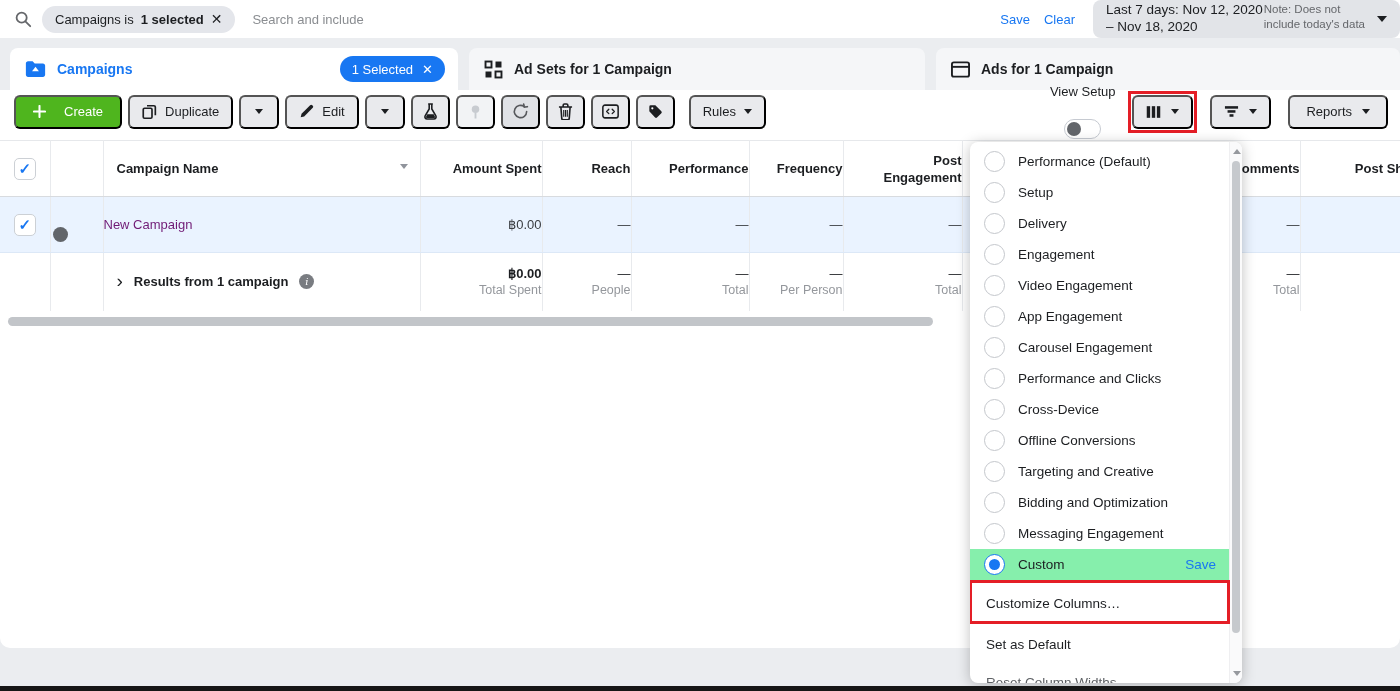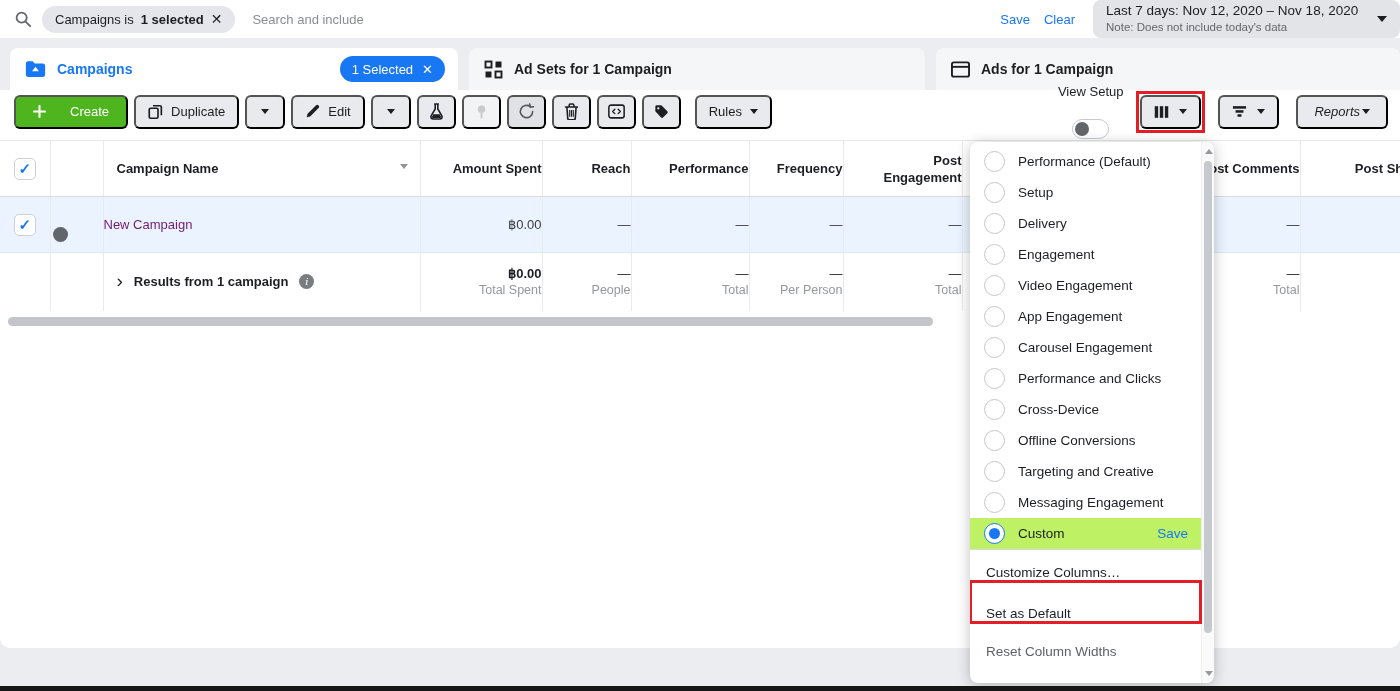--- a/index.html
+++ b/index.html
@@ -10,21 +10,21 @@
   .topbar { position:absolute; top:0; left:0; width:1400px; height:38px; background:#fff; display:flex; align-items:center; z-index:3; }
   .search-ic { margin-left:14px; display:flex; }
   .chip { margin-left:10px; background:#E4E6EB; border-radius:15px; height:27px; display:flex; align-items:center; padding:0 13px; gap:7px; cursor:pointer; }
   .chip .bold { font-weight:bold; }
   .chip .x { font-size:14px; line-height:1; }
   .search-ph { margin-left:17px; color:#8A8D91; }
   .topbar-right { margin-left:auto; display:flex; align-items:center; }
   .blue-link { color:#1877F2; cursor:pointer; }
   .mr14 { margin-right:14px; } .mr18 { margin-right:18px; }
   .datebox { width:307px; height:38px; background:#E2E4E8; border-radius:8px; display:flex; align-items:center; padding:0 13px; cursor:pointer; }
-  .datebox .texts { display:flex; flex-direction:column; line-height:1.25; }
+  .datebox .texts { display:flex; flex-direction:row; line-height:1.25; }
   .date-title { font-size:13.5px; }
   .date-note { font-size:11.5px; color:#65676B; }
   .tri { width:0; height:0; border-left:5px solid transparent; border-right:5px solid transparent; border-top:6px solid #1C1E21; flex:none; }
   .datebox .tri { margin-left:auto; }
 
   
   .tabrow { position:absolute; top:38px; left:0; width:1400px; height:52px; display:flex; align-items:flex-end; padding-left:10px; gap:11px; }
   .tab { height:42px; border-radius:8px 8px 0 0; display:flex; align-items:center; font-size:14px; font-weight:bold; cursor:pointer; }
   .tab-campaigns { background:#fff; width:448px; color:#1877F2; }
   .tab-inactive { background:#F5F6F8; color:#1C1E21; }
@@ -37,21 +37,21 @@
   
   .main { position:absolute; top:90px; left:0; width:1400px; height:558px; background:#fff; border-radius:0 0 10px 10px; z-index:2; }
 
   
   .toolbar { height:43px; display:flex; align-items:center; padding:0 12px 0 14px; gap:6px; }
   .btn { height:34px; background:#E9EAED; border-radius:6px; display:inline-flex; align-items:center; justify-content:center; gap:8px; padding:0 12px; font-size:13px; color:#1C1E21; cursor:pointer; white-space:nowrap; }
   .btn-ic { width:39px; padding:0; }
   .btn-caret { width:40px; padding:0; }
   .btn-disabled { background:#F2F3F5; cursor:default; }
   .btn-pressed { background:#E0E2E6; }
-  .btn-create { background:#4FB51E; color:#fff; padding:0 17px; gap:24px; }
+  .btn-create { background:#4FB51E; color:#fff; padding:0 17px; gap:18px; }
   .tri-s { border-left-width:4.5px; border-right-width:4.5px; border-top-width:5.5px; }
   .right-tools { margin-left:auto; display:flex; align-items:center; gap:17px; }
   .view-setup { display:flex; align-items:center; gap:20px;flex-direction:column; }
   .toggle { width:37px; height:20px; border-radius:11px; background:#fff; border:1px solid #C6CAD1; position:relative; cursor:pointer; flex:none; }
   .toggle .knob { position:absolute; left:2px; top:2px; width:14px; height:14px; border-radius:50%; background:#62656A; }
   .red-wrap { position:relative; display:inline-flex; }
   .red-outline { position:absolute; inset:-4px; border:3px solid #E41E26; pointer-events:none; z-index:5; }
 
   
   .grid { position:absolute; top:50px; left:0; width:1430px; border-collapse:collapse; table-layout:fixed; font-size:13px; }
@@ -73,27 +73,27 @@
   .stack { display:flex; flex-direction:column; line-height:17px; }
   .stack .v { color:#1C1E21; }
   .stack .v-bold { font-weight:bold; }
   .stack .l { color:#94979C; font-size:12.5px; }
   .cbx { width:22px; height:22px; border:1px solid #CCD0D5; border-radius:5px; background:#fff; color:#1877F2; font-weight:bold; font-size:15px; display:flex; align-items:center; justify-content:center; margin:0 auto; cursor:pointer; }
   .rowtoggle { width:35px; height:19px; border-radius:10px; background:#D8DBE0; position:relative; margin:0 auto; cursor:pointer; }
   .rowtoggle .knob { position:absolute; left:2px; top:2px; width:15px; height:15px; border-radius:50%; background:#62656A; }
   .hscroll { position:absolute; top:227px; left:8px; width:925px; height:9px; border-radius:5px; background:#C2C5C9; cursor:pointer; }
 
   
-  .dropdown { position:absolute; left:970px; top:142px; width:244px; height:541px; background:#fff; border-radius:8px; box-shadow:0 2px 14px rgba(0,0,0,.25); z-index:20; overflow:hidden; }
+  .dropdown { position:absolute; left:970px; top:142px; width:272px; height:541px; background:#fff; border-radius:8px; box-shadow:0 2px 14px rgba(0,0,0,.25); z-index:20; overflow:hidden; }
   .menu-list { position:absolute; left:0; top:0; right:13px; padding-top:4px; }
   .menu-item { height:31px; display:flex; align-items:center; gap:13px; padding-left:14px; font-size:13.5px; cursor:pointer; }
   .radio { width:21px; height:21px; border-radius:50%; border:1.5px solid #C4C7CC; background:#fff; flex:none; display:flex; align-items:center; justify-content:center; }
   .radio-on { border-color:#1877F2; }
   .radio-on .dot { width:11px; height:11px; border-radius:50%; background:#1877F2; }
-  .custom-row { background:#bef264; }
+  .custom-row { background:#86efac; }
   .save-link { margin-left:auto; margin-right:13px; color:#1877F2; cursor:pointer; }
   .menu-divider { border-top:1px solid #D8DBDF; }
   .menu-footer-item { display:flex; align-items:center; padding-left:16px; font-size:13.5px; cursor:pointer; }
   .mf-1 { height:44px; } .mf-2 { height:38px; } .mf-3 { height:38px; color:#5E6165; }
   .red-outline-menu { position:absolute; left:-1px; right:12px; top:438px; height:44px; border:3px solid #E41E26; pointer-events:none; z-index:6; }
   .menu-scroll { position:absolute; right:0; top:0; bottom:0; width:13px; background:#FAFAFB; border-left:1px solid #EFEFF1; cursor:pointer; }
   .ms-up, .ms-down { position:absolute; left:3px; width:0; height:0; border-left:4px solid transparent; border-right:4px solid transparent; }
   .ms-up { top:7px; border-bottom:5px solid #96999E; }
   .ms-down { bottom:7px; border-top:5px solid #96999E; }
   .ms-thumb { position:absolute; top:19px; left:2px; width:8px; height:472px; border-radius:4px; background:#C6C9CD; }
@@ -277,21 +277,21 @@
         <button class="btn" style="gap:10px;">
           <span style="display:flex;">
               <svg width="15" height="13" viewBox="0 0 16 13">
                 <rect x="1" y="0.8" width="14" height="2.7" fill="#1C1E21"></rect>
                 <rect x="3.8" y="5.1" width="8.4" height="2.7" fill="#1C1E21"></rect>
                 <rect x="5.9" y="9.4" width="4.2" height="2.7" fill="#1C1E21"></rect>
               </svg>
             </span>
           <span class="tri tri-s"></span>
         </button>
-        <button class="btn" style="gap:2px; padding:0 16px;font-style:italic;">
+        <button class="btn" style="gap:10px; padding:0 16px;">
           <span>Reports</span>
           <span class="tri tri-s"></span>
         </button>
       </div>
     </div>
 
     <table class="grid">
       <colgroup>
         <col style="width:50px">
           <col style="width:53px">
@@ -436,20 +436,24 @@
       <div class="menu-item">
           <span class="radio"></span>
           <span>Offline Conversions</span>
         </div>
       <div class="menu-item">
           <span class="radio"></span>
           <span>Targeting and Creative</span>
         </div>
       <div class="menu-item">
           <span class="radio"></span>
+          <span>Bidding and Optimization</span>
+        </div>
+      <div class="menu-item">
+          <span class="radio"></span>
           <span>Messaging Engagement</span>
         </div>
       <div class="menu-item custom-row">
         <span class="radio radio-on">
             <span class="dot"></span>
           </span>
         <span>Custom</span>
         <span class="save-link">Save</span>
       </div>
       <div class="menu-divider"></div>

